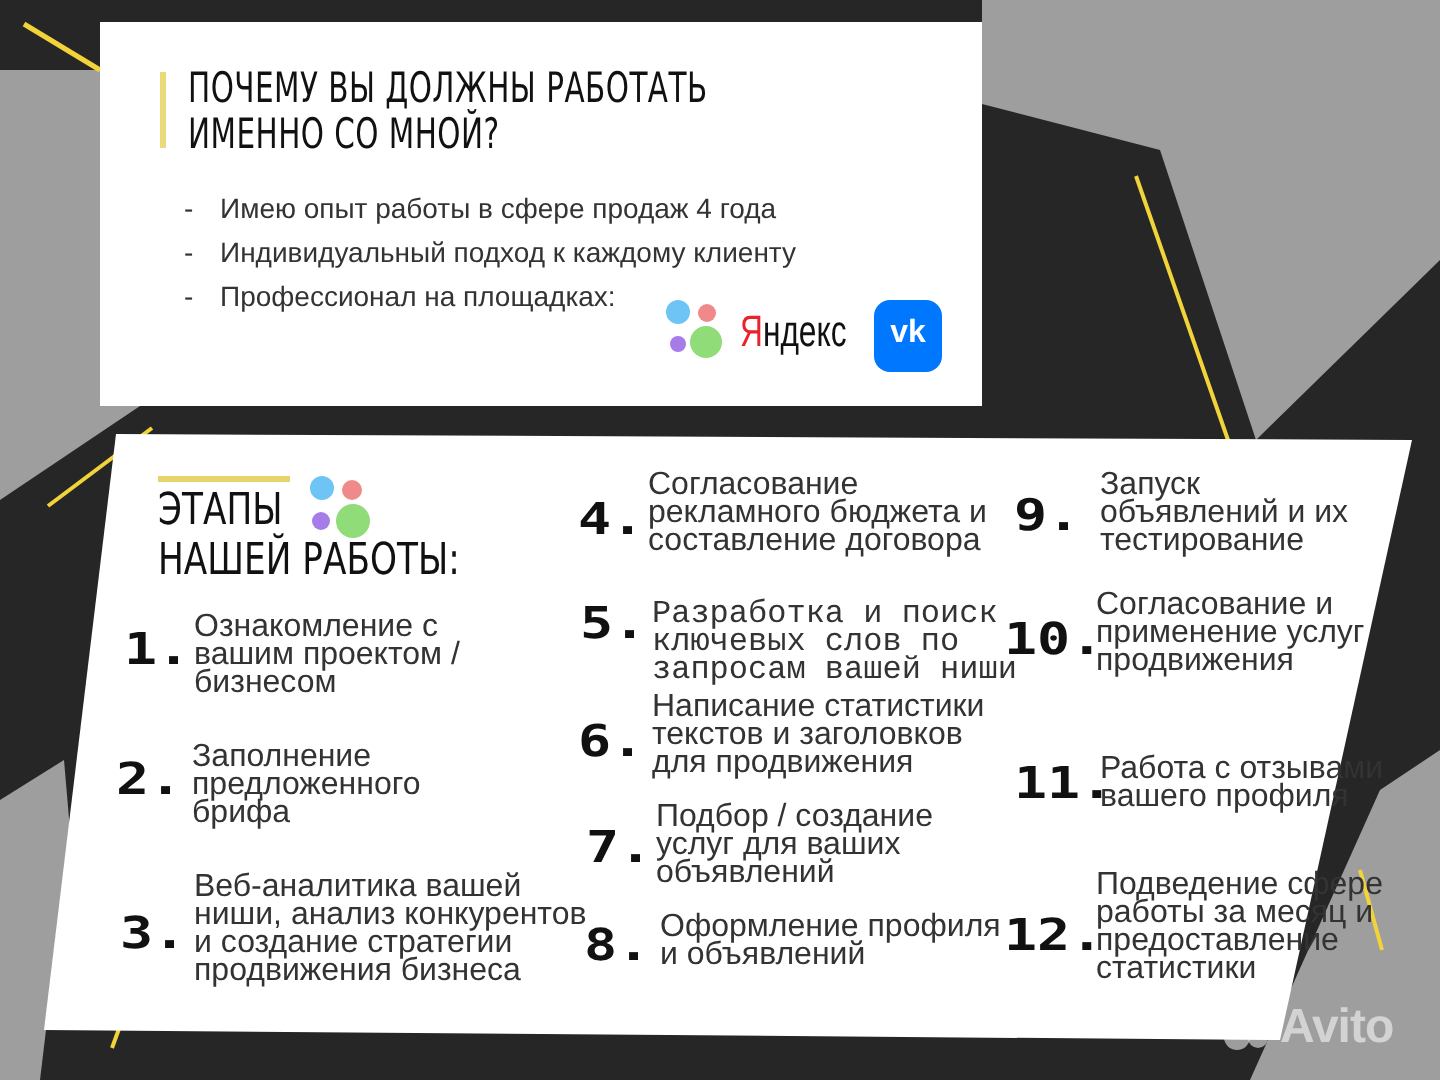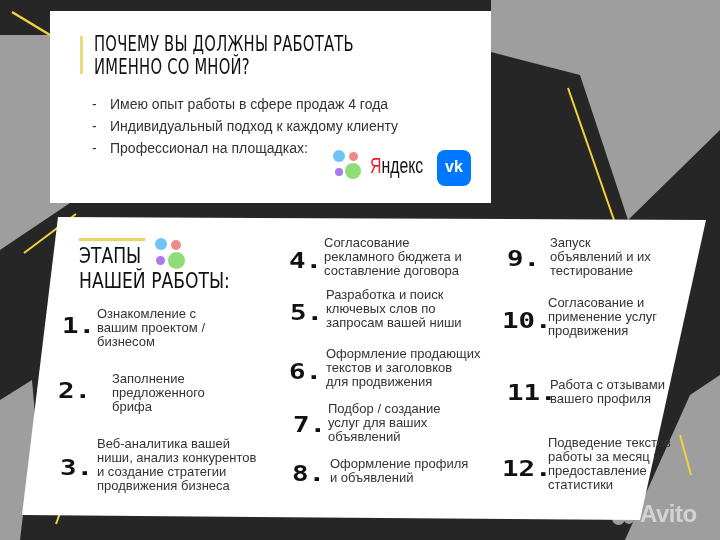--- a/index.html
+++ b/index.html
@@ -14,21 +14,21 @@
   .logos { position:absolute; left:333px; top:150px; height:36px; width:145px; }
   .dot { position:absolute; border-radius:50%; }
   .yandex { position:absolute; left:37px; top:3px; font-family:"Liberation Sans", sans-serif; font-size:22px; color:#111; transform:scaleX(0.72); transform-origin:left top; font-weight:normal; white-space:nowrap; }
   .yandex .y { color:#e8232c; }
   .vk { position:absolute; left:104px; top:0; width:34px; height:36px; border-radius:8px; background:#0077ff; color:#fff; font-family:"Liberation Sans", sans-serif; font-weight:bold; font-size:16px; line-height:34px; text-align:center; }
   .steps-bar { position:absolute; left:79px; top:238px; width:66px; height:3px; background:#e6d36a; }
   .steps-title { position:absolute; left:79px; top:243px; font-family:"DejaVu Sans", sans-serif; font-size:22px; line-height:25px; color:#111; transform:scaleX(0.78); transform-origin:left top; white-space:nowrap; }
   .steps-dots { position:absolute; left:153px; top:238px; width:34px; height:34px; }
   .step { position:absolute; }
   .step .num { position:absolute; font-family:"DejaVu Sans Mono", monospace; font-weight:bold; font-size:22px; color:#111; white-space:nowrap; transform:scaleX(1.25); transform-origin:left center; }
-  .step .txt { position:absolute; font-family:"Liberation Sans", sans-serif; font-size:13px; line-height:14px; color:#333; white-space:nowrap; }
+  .step .txt { position:absolute; font-family:"Liberation Sans", sans-serif; font-size:16px; line-height:14px; color:#333; white-space:nowrap; }
   .avito { position:absolute; left:612px; top:500px; font-family:"Liberation Sans", sans-serif; font-size:24px; font-weight:bold; color:rgba(255,255,255,0.55); letter-spacing:-0.5px; }
   .avito-dots { position:absolute; left:612px; top:502px; width:30px; height:28px; }
 </style>
 </head>
 <body>
 
 <svg class="bg" viewBox="0 0 720 540" xmlns="http://www.w3.org/2000/svg">
   <rect x="0" y="0" width="720" height="540" fill="#262626"></rect>
 
   <polygon points="0,35 50,35 50,203 70,203 0,250" fill="#9e9e9e"></polygon>
@@ -88,21 +88,21 @@
 <div class="step" style="left:62px;top:307px;">
   <div class="num" style="left:0;top:6px;">1.</div>
   <div class="txt" style="left:35px;top:0;">
     <div>Ознакомление с</div>
       <div>вашим проектом /</div>
       <div>бизнесом</div>
   </div>
 </div>
 <div class="step" style="left:58px;top:372px;">
   <div class="num" style="left:0;top:6px;">2.</div>
-  <div class="txt" style="left:38px;top:0;margin-left:16px;">
+  <div class="txt" style="left:38px;top:0;">
     <div>Заполнение</div>
       <div>предложенного</div>
       <div>брифа</div>
   </div>
 </div>
 <div class="step" style="left:60px;top:437px;">
   <div class="num" style="left:0;top:18px;">3.</div>
   <div class="txt" style="left:37px;top:0;">
     <div>Веб-аналитика вашей</div>
       <div>ниши, анализ конкурентов</div>
@@ -114,30 +114,30 @@
 <div class="step" style="left:289px;top:236px;">
   <div class="num" style="left:0;top:12px;">4.</div>
   <div class="txt" style="left:35px;top:0;">
     <div>Согласование</div>
       <div>рекламного бюджета и</div>
       <div>составление договора</div>
   </div>
 </div>
 <div class="step" style="left:290px;top:288px;">
   <div class="num" style="left:0;top:12px;">5.</div>
-  <div class="txt" style="left:36px;top:0;">
+  <div class="txt" style="left:36px;top:12px;font-family:Liberation Mono, monospace;">
     <div>Разработка и поиск</div>
       <div>ключевых слов по</div>
       <div>запросам вашей ниши</div>
   </div>
 </div>
 <div class="step" style="left:289px;top:347px;">
   <div class="num" style="left:0;top:12px;">6.</div>
   <div class="txt" style="left:37px;top:0;">
-    <div>Оформление продающих</div>
+    <div>Написание статистики</div>
       <div>текстов и заголовков</div>
       <div>для продвижения</div>
   </div>
 </div>
 <div class="step" style="left:293px;top:402px;">
   <div class="num" style="left:0;top:10px;">7.</div>
   <div class="txt" style="left:35px;top:0;">
     <div>Подбор / создание</div>
       <div>услуг для ваших</div>
       <div>объявлений</div>
@@ -170,21 +170,21 @@
 <div class="step" style="left:507px;top:378px;">
   <div class="num" style="left:0;top:2px;">11.</div>
   <div class="txt" style="left:43px;top:0;">
     <div>Работа с отзывами</div>
       <div>вашего профиля</div>
   </div>
 </div>
 <div class="step" style="left:502px;top:436px;">
   <div class="num" style="left:0;top:20px;">12.</div>
   <div class="txt" style="left:46px;top:0;">
-    <div>Подведение текстов</div>
+    <div>Подведение сфере</div>
       <div>работы за месяц и</div>
       <div>предоставление</div>
       <div>статистики</div>
   </div>
 </div>
 
 <div class="avito-dots">
   <div class="dot" style="left:2px;top:0;width:9px;height:9px;background:rgba(255,255,255,0.55);"></div>
   <div class="dot" style="left:12px;top:4px;width:7px;height:7px;background:rgba(255,255,255,0.55);"></div>
   <div class="dot" style="left:0;top:10px;width:13px;height:13px;background:rgba(255,255,255,0.55);"></div>

